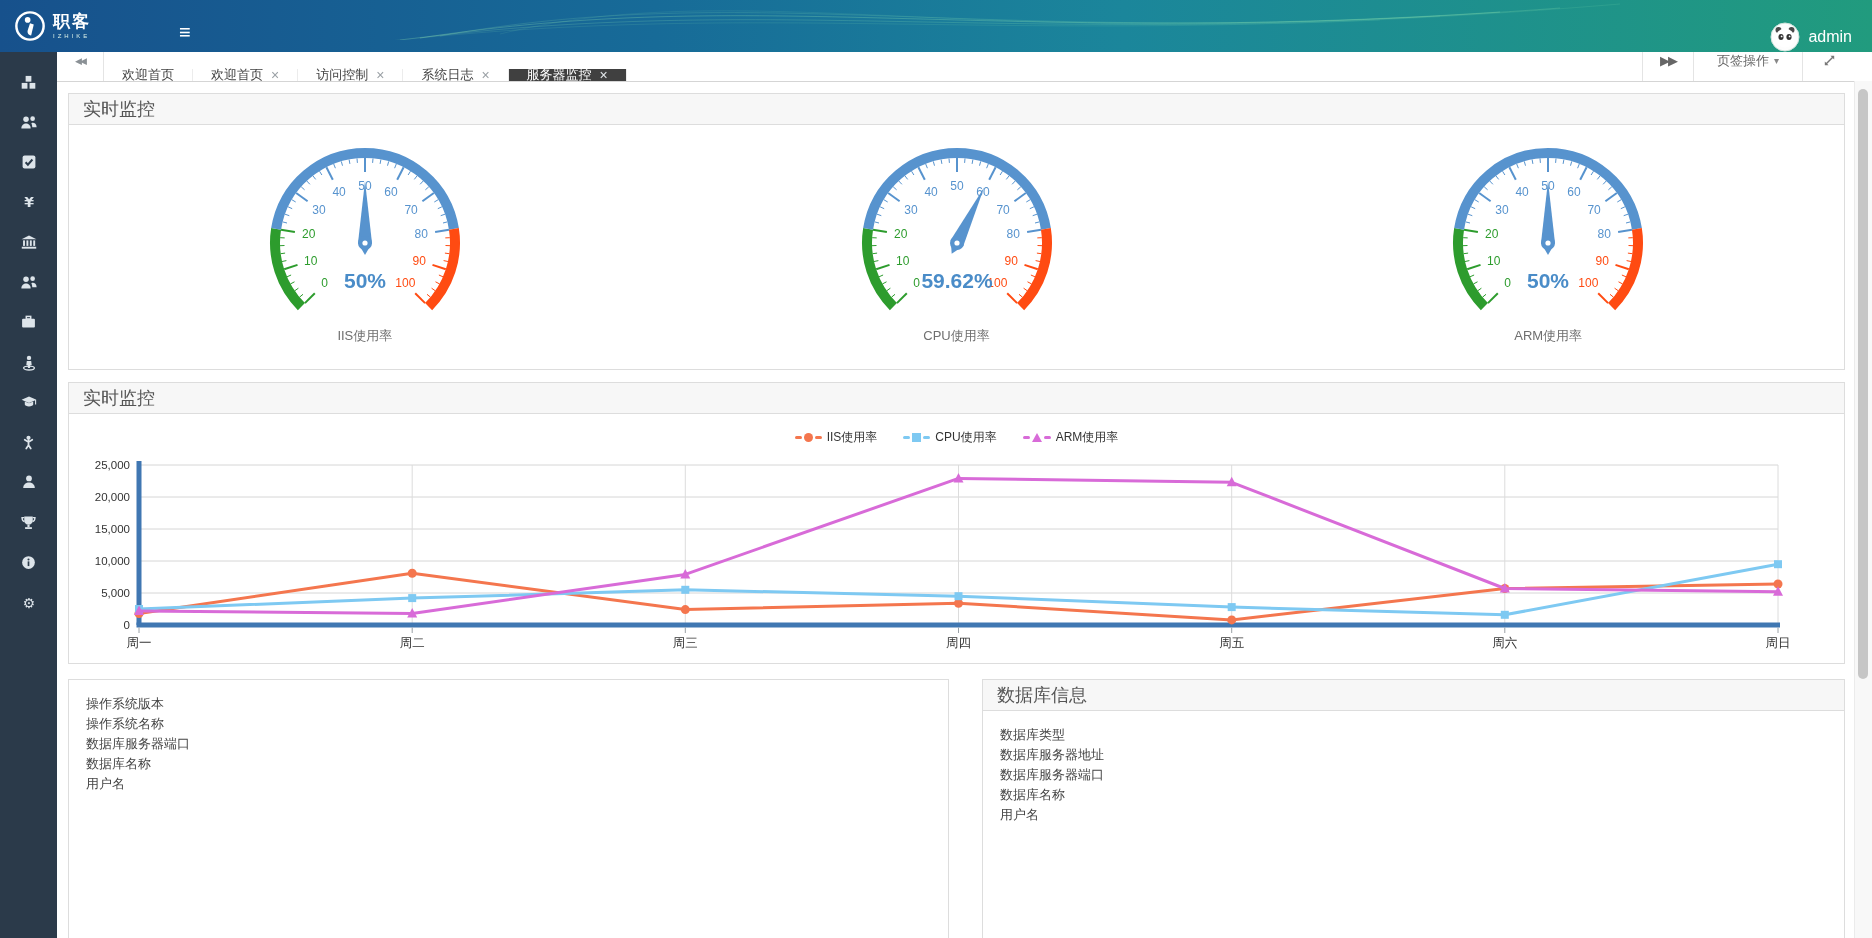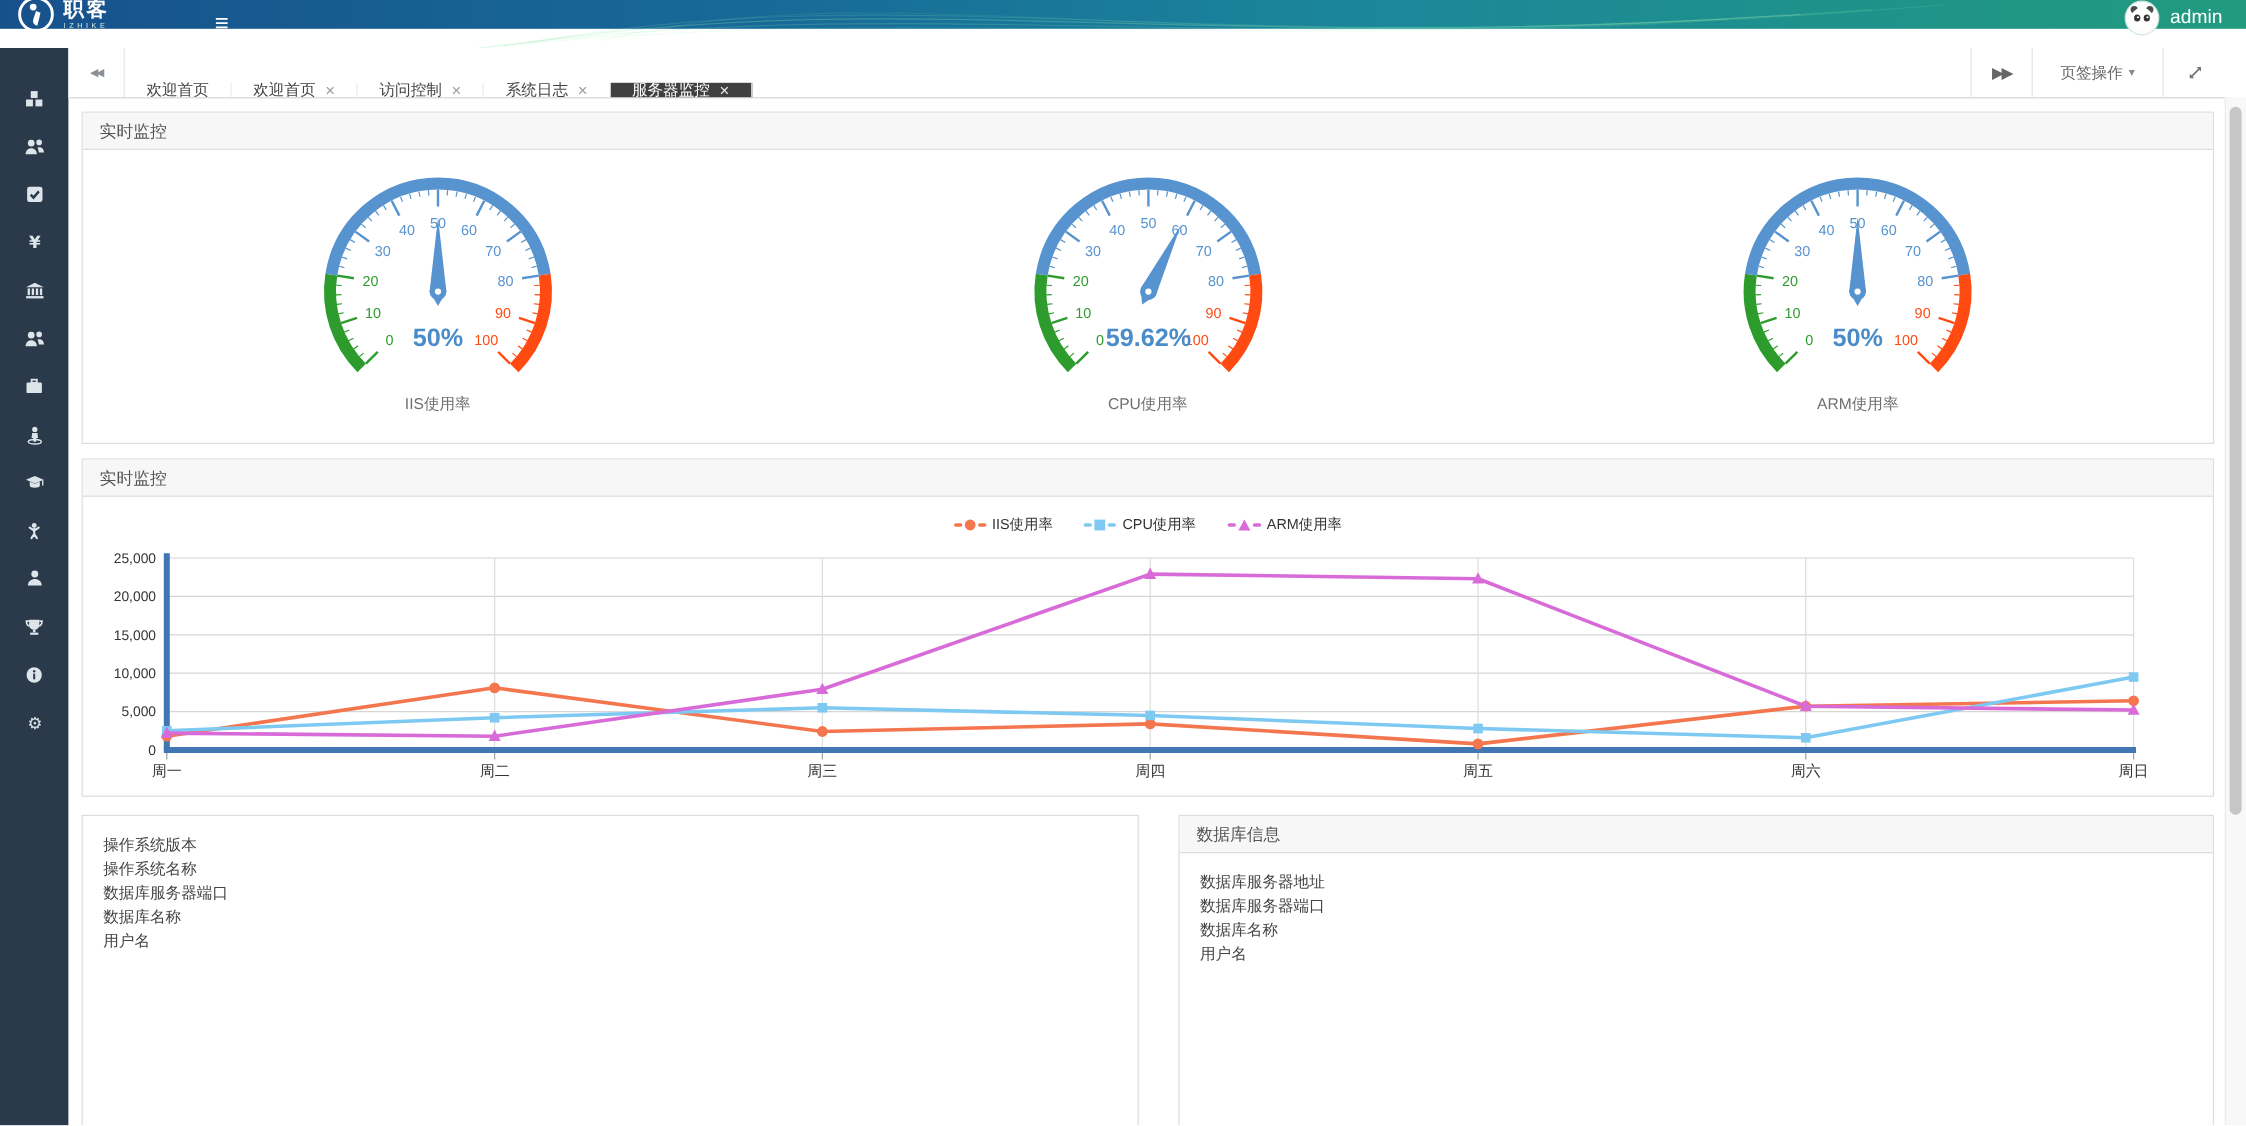--- a/index.html
+++ b/index.html
@@ -1,21 +1,21 @@
 <!DOCTYPE html>
 <html><head>
 <meta charset="utf-8">
 <style>
   html,body{margin:0;padding:0;background:#fff;}
   .screen{position:relative;width:1872px;height:938px;overflow:hidden;background:#fff;
           font-family:"Liberation Sans","DejaVu Sans",sans-serif;-webkit-font-smoothing:antialiased;}
   
-  .navbar{position:absolute;left:0;top:0;width:1872px;height:24px;z-index:30;
+  .navbar{position:absolute;left:0;top:0;width:1872px;height:52px;z-index:30;
           background:linear-gradient(90deg,#17518c 0%,#176b98 35%,#1b869b 60%,#219b7e 100%);
-          display:flex;align-items:flex-start;color:#fff;}
+          display:flex;align-items:flex-end;color:#fff;}
   .nav-deco{position:absolute;inset:0;pointer-events:none;}
   .logo{display:flex;align-items:center;gap:7px;padding-left:14px;height:100%;}
   .logo-text{line-height:1;}
   .logo-cn{font-size:17px;font-weight:bold;letter-spacing:2px;}
   .logo-sub{font-size:6px;letter-spacing:3px;margin-top:3px;color:#d8efe7;}
   .hamburger{margin-left:78px;font-size:20px;cursor:pointer;line-height:40px;padding:0 10px;z-index:2;}
   .nav-spacer{flex:1;}
   .nav-user{display:flex;align-items:center;gap:8px;padding-right:20px;z-index:2;}
   .nav-user .uname{font-size:16px;}
   
@@ -39,21 +39,21 @@
   .tb-full{width:52px;}
   
   .sidebar{position:absolute;left:0;top:40px;bottom:0;width:57px;background:#2b3a4a;z-index:10;padding-top:22px;}
   .side-item{height:40px;display:flex;align-items:center;justify-content:center;cursor:pointer;}
   .side-ic{display:inline-flex;width:18px;height:18px;align-items:center;justify-content:center;color:#dde4ea;}
   
   .content{position:absolute;left:57px;top:81px;right:17px;bottom:0;overflow:hidden;background:#fff;
            padding:12px 10px 0 11px;}
   .panel{border:1px solid #ddd;background:#fff;}
   .panel-hd{height:30px;line-height:30px;background:#f7f7f7;border-bottom:1px solid #ddd;
-            padding-left:14px;font-size:14px;color:#555;}
+            padding-left:14px;font-size:18px;color:#555;}
   .gauge-row{display:flex;height:242px;padding-top:2px;}
   .gauge-slot{flex:1;text-align:center;}
   .gauge-title{margin-top:4px;font-size:13px;color:#6f6f6f;}
   .chart-panel{margin-top:12px;}
   .chart-legend{display:flex;justify-content:center;gap:26px;margin-top:13px;height:20px;align-items:center;}
   .lg-item{display:flex;align-items:center;font-size:12px;color:#333;cursor:pointer;}
   .lg-marker{display:inline-flex;align-items:center;gap:2px;margin-right:5px;}
   .lg-marker .d{width:7px;height:3px;border-radius:1.5px;display:inline-block;}
   .shape-circle{width:9px;height:9px;border-radius:50%;display:inline-block;}
   .shape-square{width:9px;height:9px;display:inline-block;}
@@ -594,20 +594,21 @@
             <li>操作系统版本</li>
             <li>操作系统名称</li>
             <li>数据库服务器端口</li>
             <li>数据库名称</li>
             <li>用户名</li>
           </ul>
       </div>
       <div class="panel info-panel p-right">
         <div class="panel-hd">数据库信息</div>
         <ul>
+            <li>数据库类型</li>
             <li>数据库服务器地址</li>
             <li>数据库服务器端口</li>
             <li>数据库名称</li>
             <li>用户名</li>
           </ul>
       </div>
     </div>
 
   </div>
 

